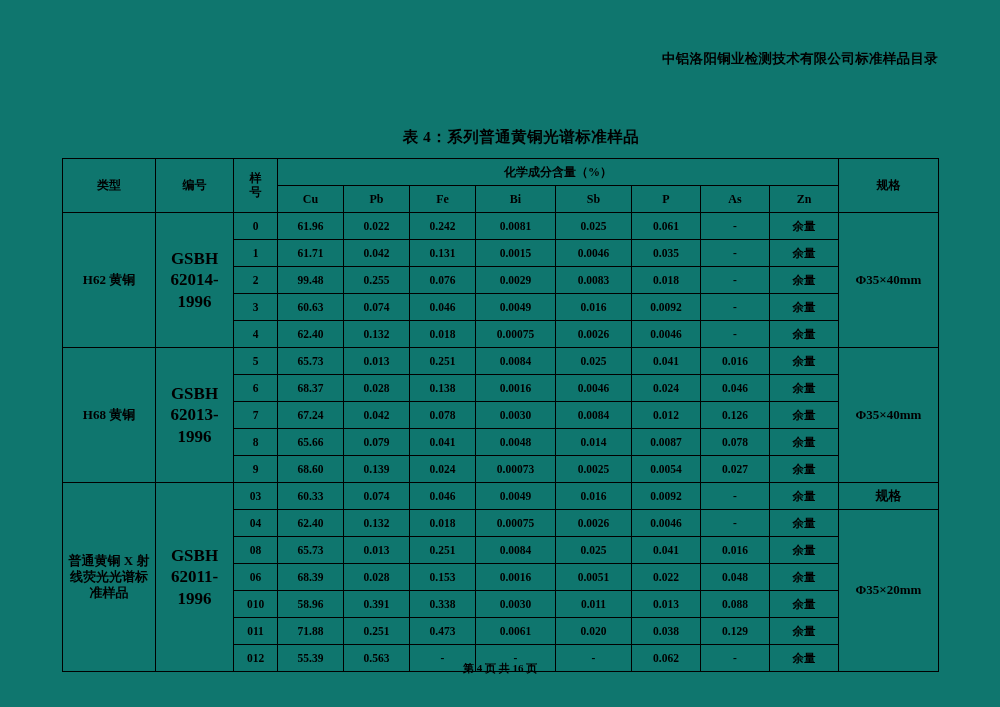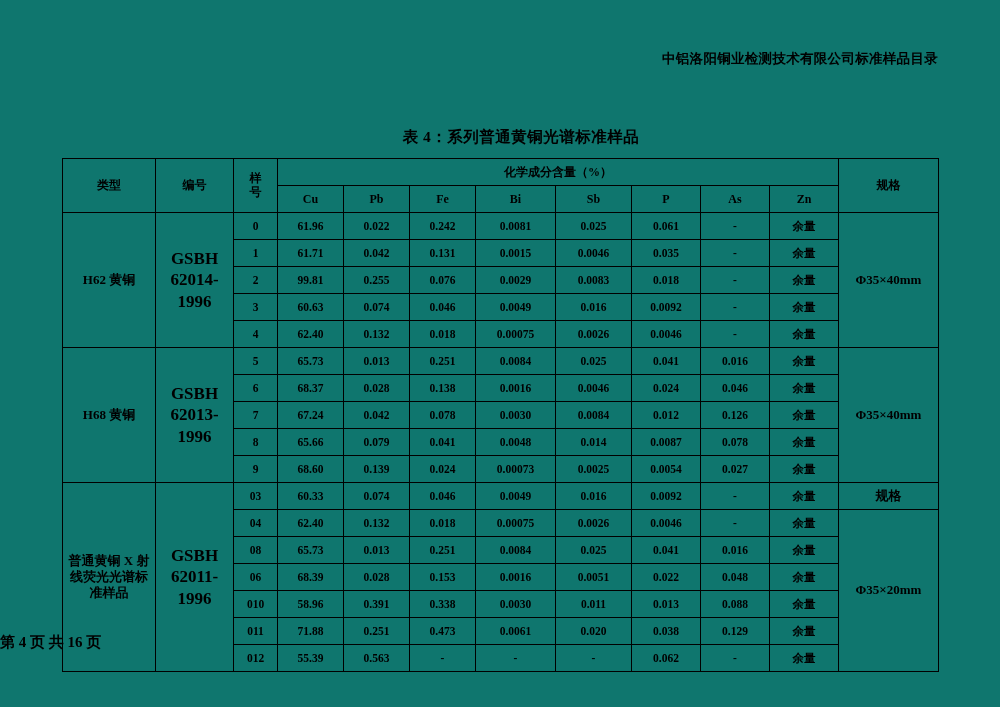--- a/index.html
+++ b/index.html
@@ -85,24 +85,25 @@
   }
   .hdr-sample {
     font-size: 12px;
     line-height: 1.15;
   }
   td.num {
     font-size: 11.5px;
   }
   .footer {
     position: absolute;
-    bottom: 55px;
+    bottom: 31px;
     left: 0;
     width: 100%;
-    font-size: 15px;
+    text-align: center;
+    font-size: 11px;
     font-weight: bold;
     color: #000;
   }
 </style>
 </head>
 <body>
 
 <div class="page">
 
   <div class="header-line">中铝洛阳铜业检测技术有限公司标准样品目录</div>
@@ -171,21 +172,21 @@
           <td class="num">0.042</td>
           <td class="num">0.131</td>
           <td class="num">0.0015</td>
           <td class="num">0.0046</td>
           <td class="num">0.035</td>
           <td class="num">-</td>
           <td class="num">余量</td>
         </tr>
         <tr>
           <td class="num">2</td>
-          <td class="num">99.81</td>
+          <td class="num">99.48</td>
           <td class="num">0.255</td>
           <td class="num">0.076</td>
           <td class="num">0.0029</td>
           <td class="num">0.0083</td>
           <td class="num">0.018</td>
           <td class="num">-</td>
           <td class="num">余量</td>
         </tr>
         <tr>
           <td class="num">3</td>

